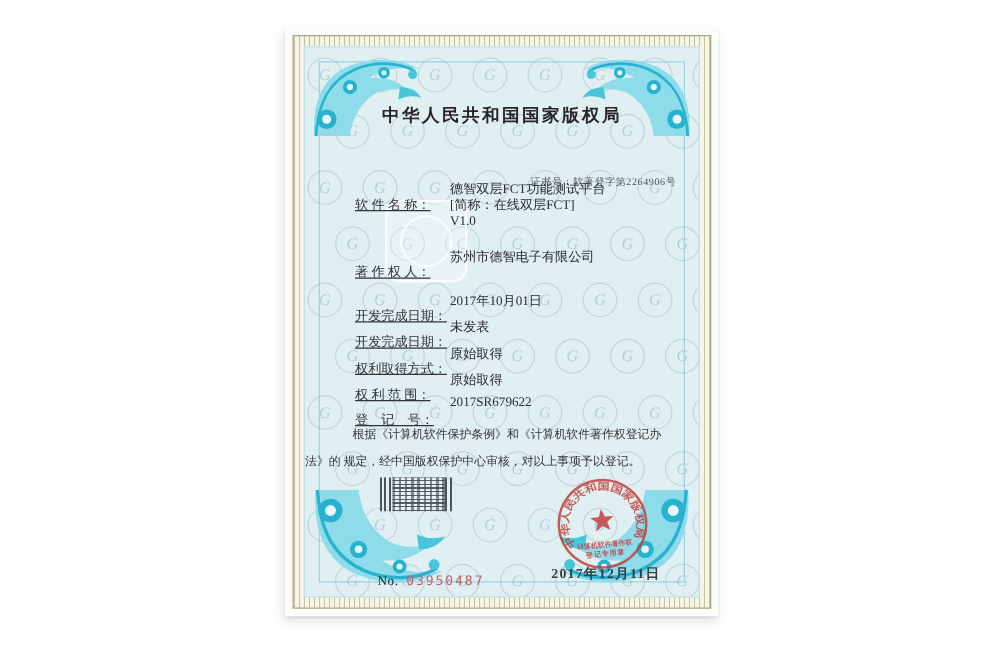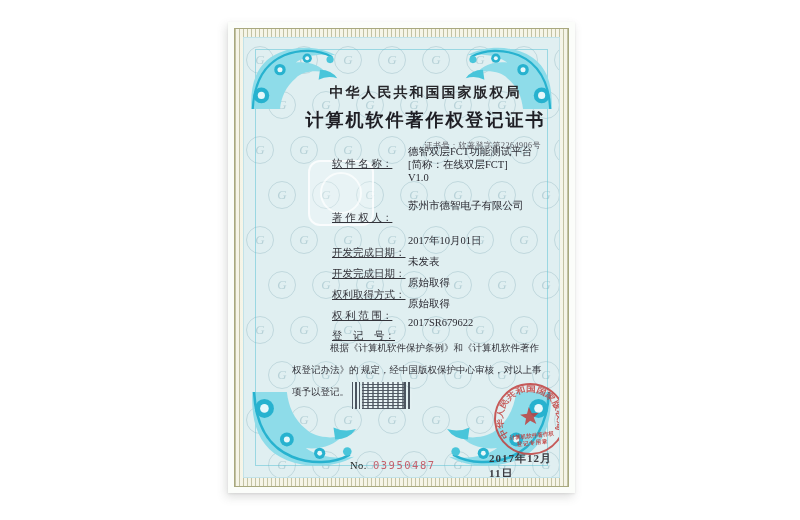--- a/index.html
+++ b/index.html
@@ -46,21 +46,21 @@
   }
   .innerline{
     position:absolute;inset:11px;z-index:1;
     border:1px solid rgba(96,194,214,.55);
   }
   .corner{position:absolute;z-index:2;}
   .c-tl{left:3px;top:3px;width:96px;height:68px;}
   .c-tr{right:3px;top:3px;width:96px;height:68px;transform:scaleX(-1);}
   .c-bl{left:3px;bottom:3px;width:116px;height:82px;transform:scaleY(-1);}
   .c-br{right:3px;bottom:3px;width:116px;height:82px;transform:scale(-1,-1);}
-  .content{position:absolute;inset:0;z-index:3;color:#2c2c32;margin-left:48px;}
+  .content{position:absolute;inset:0;z-index:3;color:#2c2c32;}
   .issuer{
     position:absolute;left:0;right:0;top:46px;text-align:center;
     font-size:14px;font-weight:bold;letter-spacing:2px;color:#26262a;
   }
   .cert-title{
     position:absolute;left:0;right:0;top:70px;text-align:center;
     font-size:18px;font-weight:bold;letter-spacing:2px;color:#1e1e24;
   }
   .certno{
     position:absolute;right:18px;top:102px;font-size:8px;color:#55555c;letter-spacing:.5px;
@@ -208,21 +208,20 @@
       </svg>
     <svg class="corner c-bl">
         <use href="#flourish"></use>
       </svg>
     <svg class="corner c-br">
         <use href="#flourish"></use>
       </svg>
 
     <div class="content">
       <div class="issuer">中华人民共和国国家版权局</div>
-      <div class="cert-title">计算机软件著作权登记证书</div>
       <div class="certno"><span>证书号：</span><span>软著登字第2264906号</span></div>
 
       <div class="frow" style="top:107px">
         <span class="flabel">软 件 名 称：</span>
         <span class="fvalue">
           <span class="vline">德智双层FCT功能测试平台</span>
           <span class="vline">[简称：在线双层FCT]</span>
           <span class="vline">V1.0</span>
         </span>
       </div>

